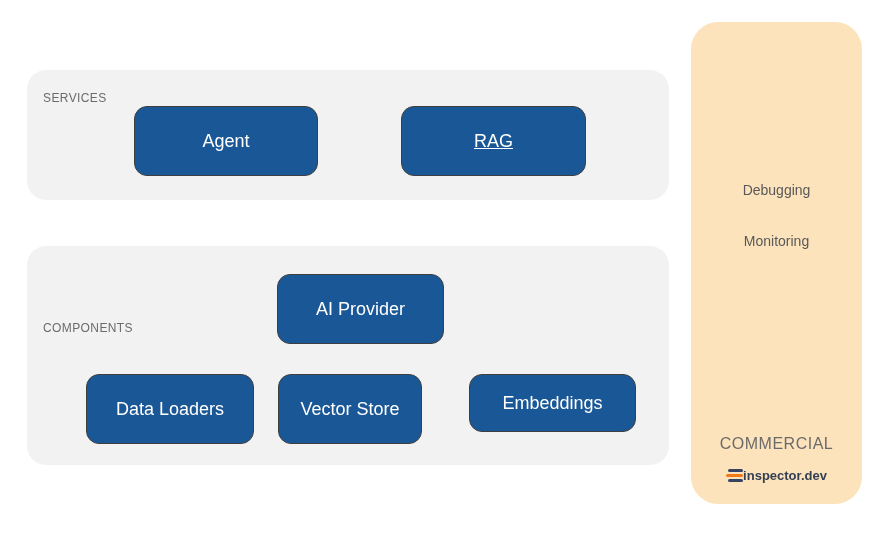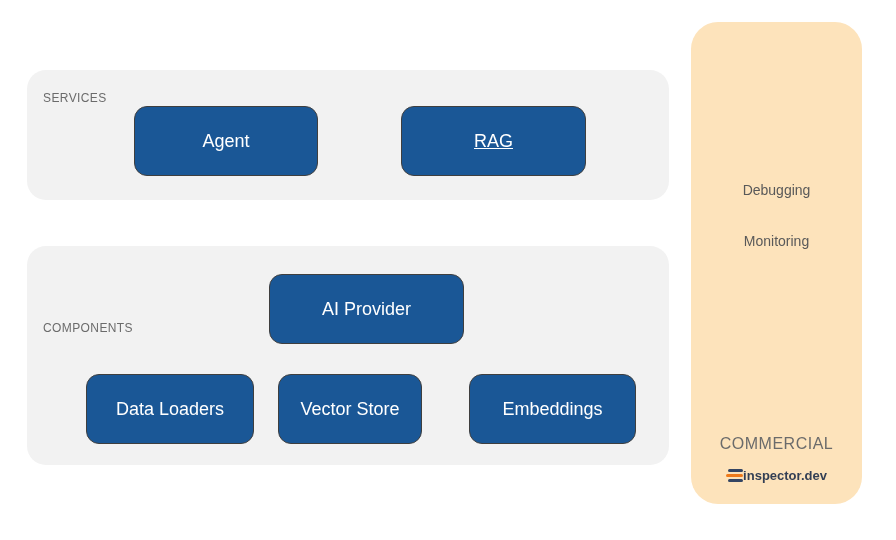--- a/index.html
+++ b/index.html
@@ -39,24 +39,24 @@
     color: #ffffff;
     font-size: 18px;
     display: flex;
     align-items: center;
     justify-content: center;
     box-sizing: border-box;
     white-space: nowrap;
   }
   .node--agent        { left: 107px; top: 36px;  width: 184px; height: 70px; }
   .node--rag          { left: 374px; top: 36px;  width: 185px; height: 70px; text-decoration: underline; }
-  .node--ai-provider  { left: 242px; top: 28px;  width: 195px; height: 70px; }
+  .node--ai-provider  { left: 250px; top: 28px;  width: 167px; height: 70px; }
   .node--data-loaders { left: 59px;  top: 128px; width: 168px; height: 70px; }
   .node--vector-store { left: 251px; top: 128px; width: 144px; height: 70px; }
-  .node--embeddings   { left: 442px; top: 128px; width: 167px; height: 70px; }
+  .node--embeddings   { left: 442px; top: 128px; width: 167px; height: 58px; }
 
   
   .sidebar {
     position: absolute;
     left: 691px; top: 22px;
     width: 171px; height: 482px;
     background: #fde3bb;
     border-radius: 27px;
   }
   .sidebar-features {

